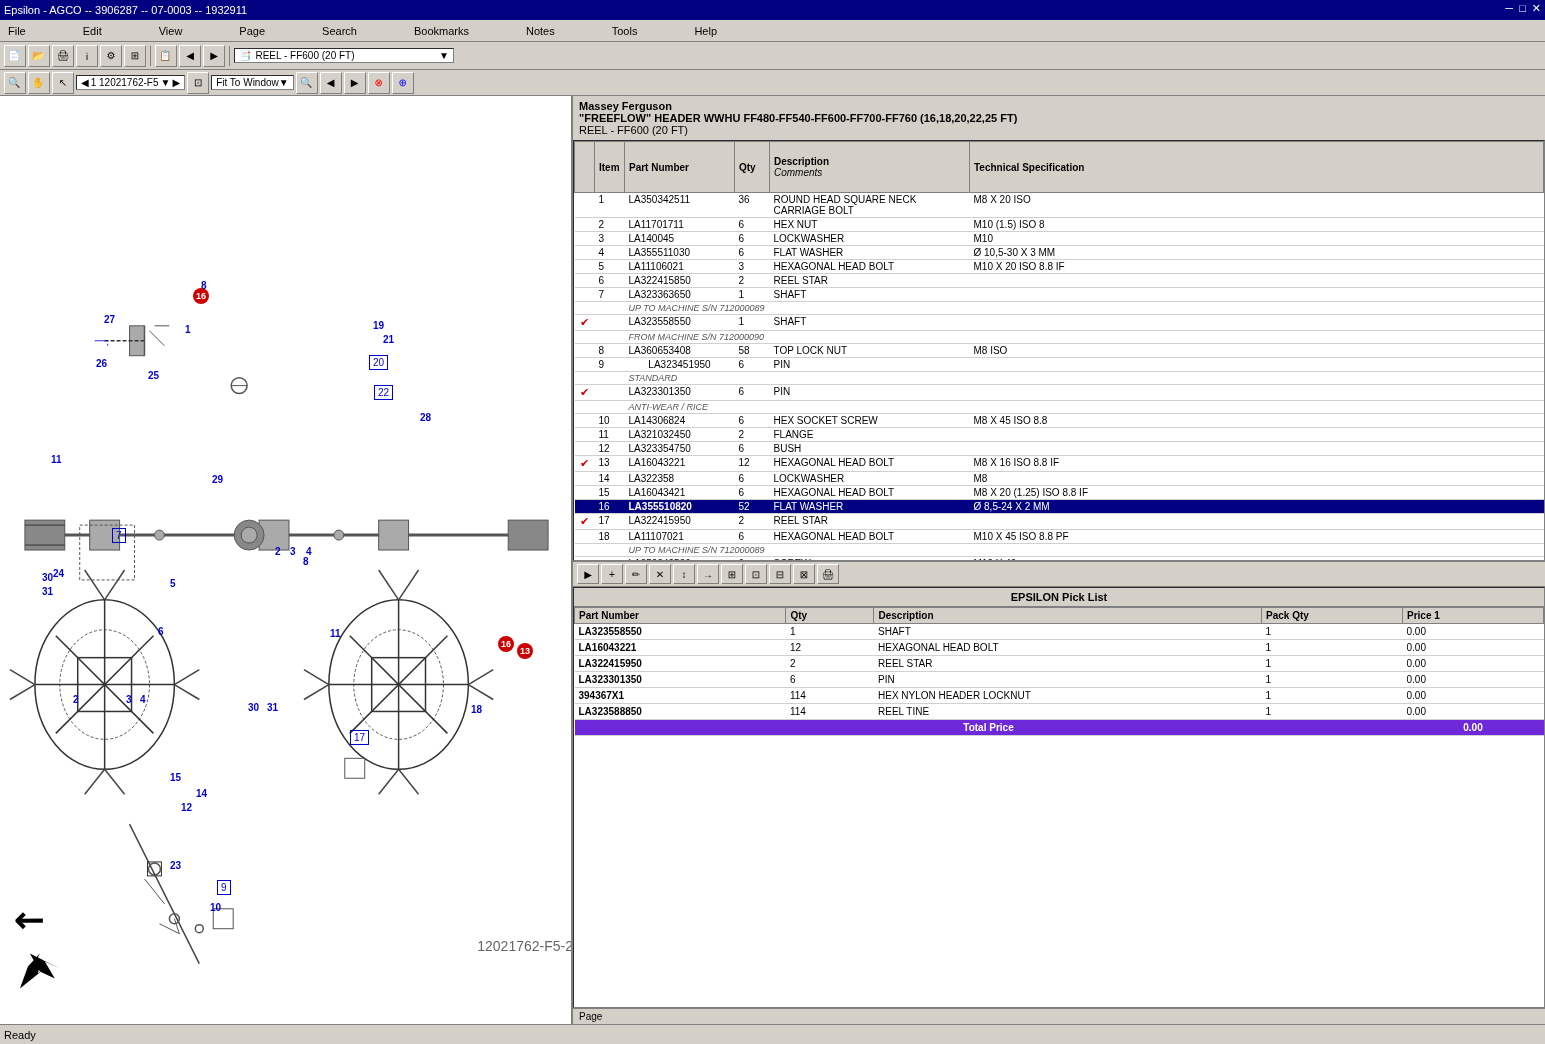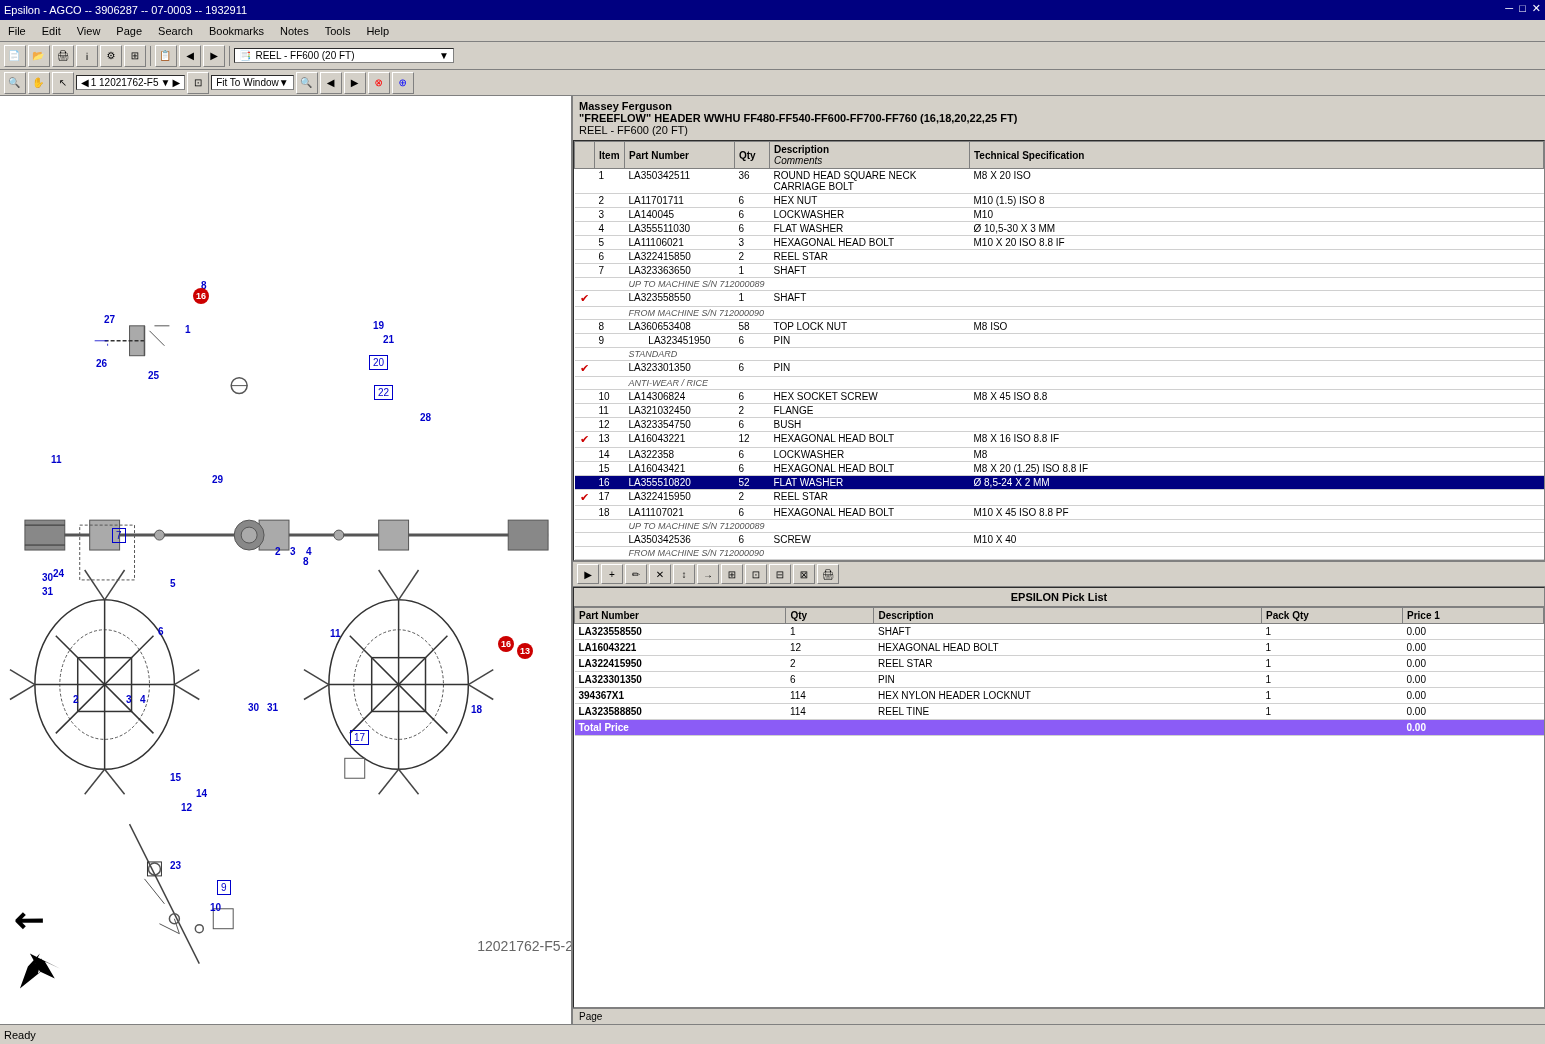--- a/index.html
+++ b/index.html
@@ -37,37 +37,37 @@
     
     
     .catalog-header { background: #d4d0c8; padding: 4px 6px; }
     .catalog-brand { font-weight: bold; font-size: 11px; }
     .catalog-title { font-size: 11px; font-weight: bold; }
     .catalog-subtitle { font-size: 11px; }
     
     
     .parts-table-container { flex: 1; background: white; overflow-y: auto; border: 1px inset #808080; margin: 0; }
     .parts-table { width: 100%; border-collapse: collapse; font-size: 10px; }
-    .parts-table th { background: #d4d0c8; border: 1px solid #808080; padding: 2px 4px; text-align: left; position: sticky; top: 0; z-index: 1; font-size: 10px; }
+    .parts-table th { background: #d4d0c8; border: 1px solid #808080; padding: 14px 4px; text-align: left; position: sticky; top: 0; z-index: 1; font-size: 10px; }
     .parts-table td { border-bottom: 1px solid #d0d0d0; padding: 1px 4px; vertical-align: top; font-size: 10px; }
     .parts-table tr.selected td { background: #000080; color: white; }
     .sub-row td { color: #333; font-style: italic; font-size: 10px; padding-left: 8px; }
     .checkbox-cell { text-align: center; }
     
     
     .bottom-toolbar { background: #d4d0c8; border-top: 1px solid #808080; border-bottom: 1px solid #808080; padding: 2px 4px; display: flex; align-items: center; gap: 2px; height: 26px; }
     .bottom-btn { width: 22px; height: 20px; background: #d4d0c8; border: 1px solid #808080; border-top-color: white; border-left-color: white; display: flex; align-items: center; justify-content: center; font-size: 10px; cursor: pointer; }
     
     
     .pick-list { background: white; border: 1px inset #808080; }
     .pick-list-header { background: #d4d0c8; text-align: center; font-weight: bold; padding: 3px; font-size: 11px; border-bottom: 1px solid #808080; }
     .pick-list-table { width: 100%; border-collapse: collapse; font-size: 10px; }
     .pick-list-table th { background: #d4d0c8; border: 1px solid #808080; padding: 2px 4px; text-align: left; font-size: 10px; }
     .pick-list-table td { border-bottom: 1px solid #d0d0d0; padding: 2px 4px; font-size: 10px; }
-    .pick-list-table tr.total-row td { background: #8b5cf6; color: white; font-weight: bold; }
+    .pick-list-table tr.total-row td { background: #6d28d9; color: white; font-weight: bold; text-align: center; }
     
     
     .status-bar { background: #d4d0c8; border-top: 1px solid #808080; padding: 2px 4px; font-size: 11px; height: 20px; display: flex; align-items: center; }
     
     
     .diagram-svg { width: 100%; height: 100%; }
     
     
     .top-right-icons { position: absolute; right: 4px; top: 2px; display: flex; gap: 2px; }
     
@@ -82,21 +82,21 @@
 <div class="title-bar">
   <span>Epsilon - AGCO -- 3906287 -- 07-0003 -- 1932911</span>
   <div class="top-right-icons">
     <span style="color:white; margin-left:4px;">─</span>
     <span style="color:white; margin-left:4px;">□</span>
     <span style="color:white; margin-left:4px;">✕</span>
   </div>
 </div>
 
 <div class="menu-bar">
-  <div id="menu-items-container" style="display: flex;">
+  <div id="menu-items-container" style="display: flex; gap: 41px;">
       <span class="menu-item">File</span>
       <span class="menu-item">Edit</span>
       <span class="menu-item">View</span>
       <span class="menu-item">Page</span>
       <span class="menu-item">Search</span>
       <span class="menu-item">Bookmarks</span>
       <span class="menu-item">Notes</span>
       <span class="menu-item">Tools</span>
       <span class="menu-item">Help</span>
     </div>
@@ -466,21 +466,21 @@
     <td class="checkbox-cell"></td>
     <td>15</td>
     <td style="cursor:pointer;">LA16043421</td>
     <td>6</td>
     <td>HEXAGONAL HEAD BOLT</td>
     <td>M8 X 20 (1.25) ISO 8.8 IF</td>
   </tr>
             <tr class="selected">
     <td class="checkbox-cell"></td>
     <td>16</td>
-    <td style="cursor:pointer;">LA355510820</td>
+    <td style="cursor:pointer;font-weight:bold;">LA355510820</td>
     <td>52</td>
     <td>FLAT WASHER</td>
     <td>Ø 8,5-24 X 2 MM</td>
   </tr>
             <tr>
     <td class="checkbox-cell"><span style="color:#cc0000;font-size:11px;">✔</span></td>
     <td>17</td>
     <td style="cursor:pointer;">LA322415950</td>
     <td>2</td>
     <td>REEL STAR</td>

